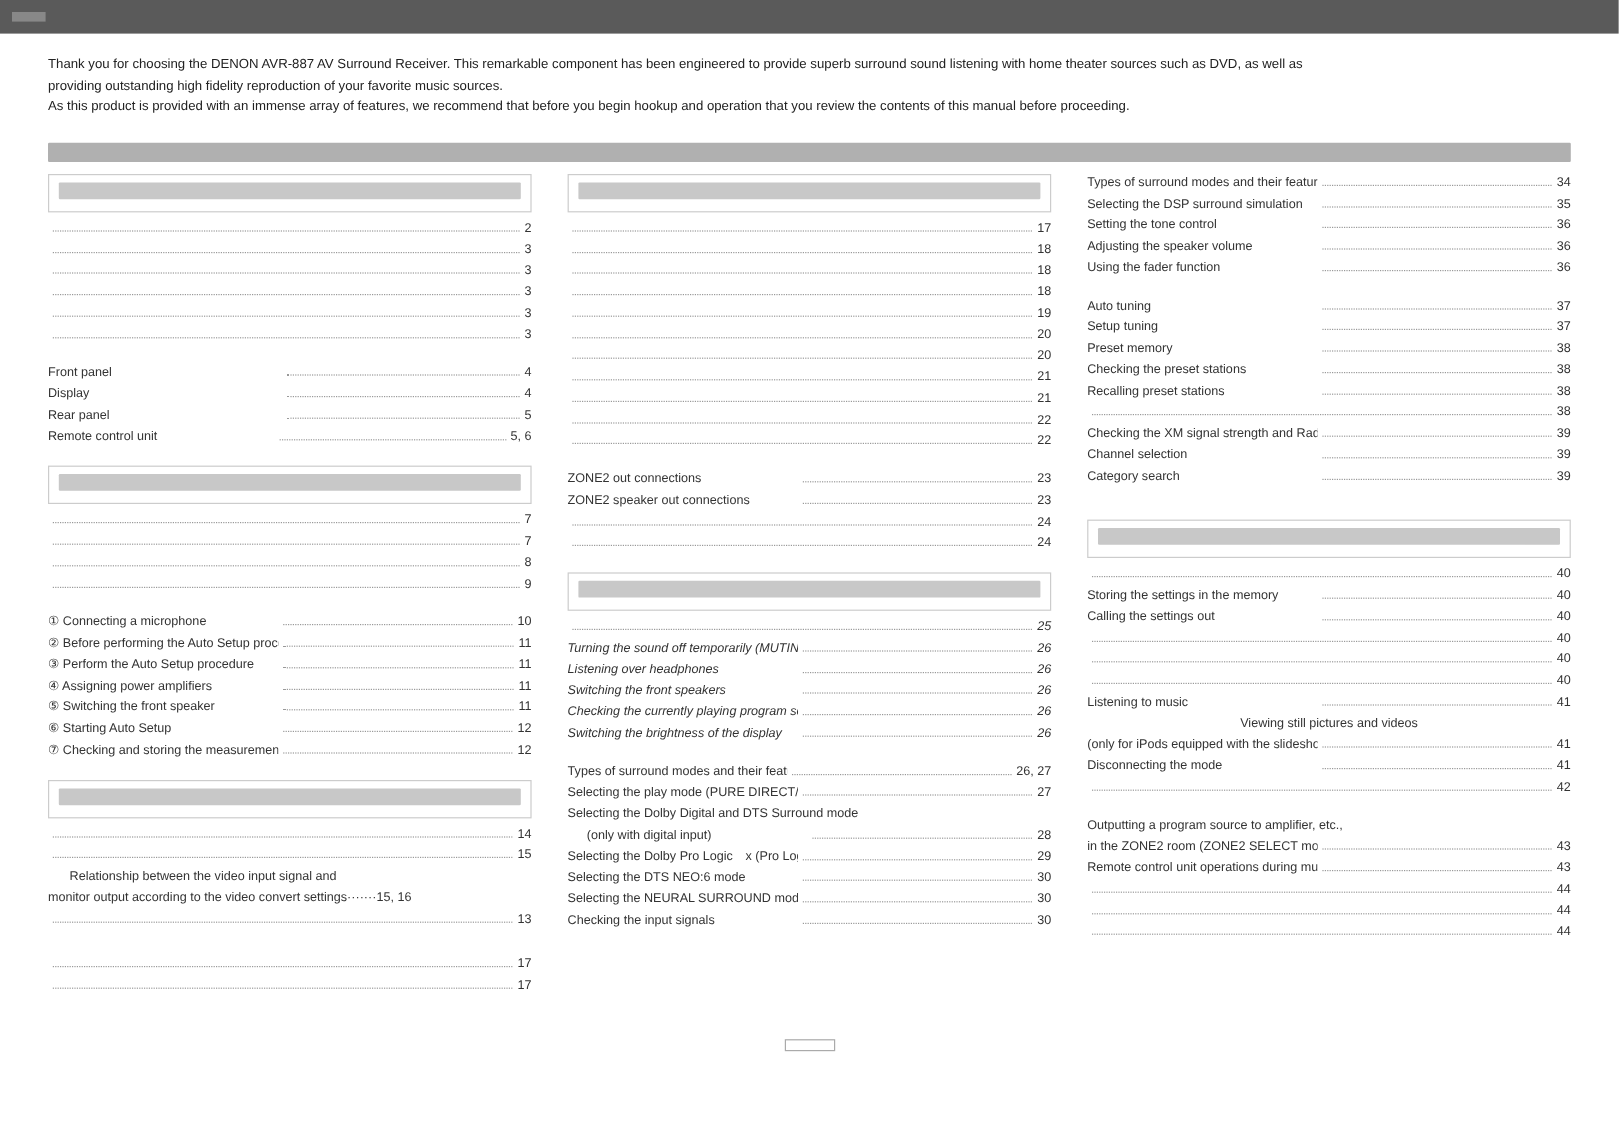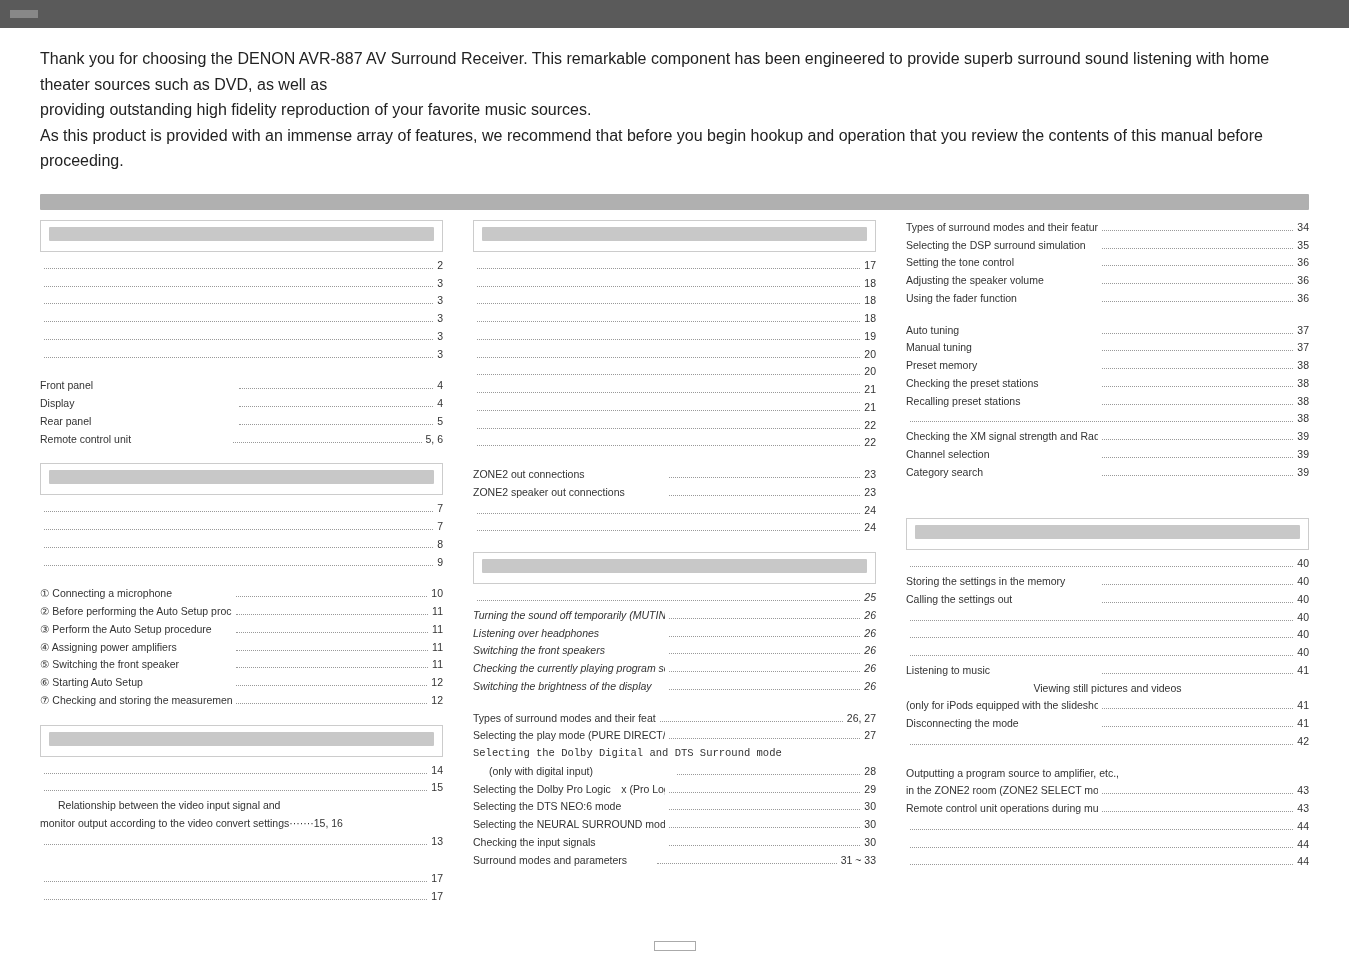--- a/index.html
+++ b/index.html
@@ -28,21 +28,21 @@
       padding: 4px 14px;
       font-size: 11px;
       margin-right: 4px;
     }
 
     .content-area {
       padding: 18px 40px 30px 40px;
     }
 
     .intro-text {
-      font-size: 16px;
+      font-size: 11px;
       line-height: 1.6;
       margin-bottom: 20px;
       color: #222;
     }
 
     .section-header {
       background: #b0b0b0;
       height: 16px;
       margin-bottom: 6px;
       border-radius: 1px;
@@ -405,21 +405,21 @@
         <div class="toc-entry">
           <span class="toc-label">Types of surround modes and their features</span>
           <span class="toc-dots"></span>
           <span class="toc-page">26, 27</span>
         </div>
         <div class="toc-entry">
           <span class="toc-label">Selecting the play mode (PURE DIRECT/DIRECT/STEREO)</span>
           <span class="toc-dots" style="min-width:2px"></span>
           <span class="toc-page">27</span>
         </div>
-        <div class="toc-entry" style="display:block;font-family:Liberation Mono, monospace;">
+        <div class="toc-entry" style="display:block;">
           <span class="toc-label">Selecting the Dolby Digital and DTS Surround mode</span>
         </div>
         <div class="toc-entry">
           <span class="toc-label toc-indent">(only with digital input)</span>
           <span class="toc-dots"></span>
           <span class="toc-page">28</span>
         </div>
         <div class="toc-entry">
           <span class="toc-label">Selecting the Dolby Pro Logic　x (Pro Logic　) mode</span>
           <span class="toc-dots" style="min-width:5px"></span>
@@ -433,25 +433,20 @@
         <div class="toc-entry">
           <span class="toc-label">Selecting the NEURAL SURROUND mode</span>
           <span class="toc-dots"></span>
           <span class="toc-page">30</span>
         </div>
         <div class="toc-entry">
           <span class="toc-label">Checking the input signals</span>
           <span class="toc-dots"></span>
           <span class="toc-page">30</span>
         </div>
-        <div class="toc-entry">
-          <span class="toc-label">Surround modes and parameters</span>
-          <span class="toc-dots"></span>
-          <span class="toc-page">31 ~ 33</span>
-        </div>
       </div>
 
     </div>
 
     <div class="toc-column">
 
       <div class="toc-section">
         <div class="toc-entry">
           <span class="toc-label">Types of surround modes and their features</span>
           <span class="toc-dots"></span>
@@ -479,21 +474,21 @@
         </div>
       </div>
 
       <div class="toc-section">
         <div class="toc-entry">
           <span class="toc-label">Auto tuning</span>
           <span class="toc-dots"></span>
           <span class="toc-page">37</span>
         </div>
         <div class="toc-entry">
-          <span class="toc-label">Manual tuning</span>
+          <span class="toc-label">Setup tuning</span>
           <span class="toc-dots"></span>
           <span class="toc-page">37</span>
         </div>
         <div class="toc-entry">
           <span class="toc-label">Preset memory</span>
           <span class="toc-dots"></span>
           <span class="toc-page">38</span>
         </div>
         <div class="toc-entry">
           <span class="toc-label">Checking the preset stations</span>
@@ -519,21 +514,21 @@
           <span class="toc-dots"></span>
           <span class="toc-page">39</span>
         </div>
         <div class="toc-entry">
           <span class="toc-label">Category search</span>
           <span class="toc-dots"></span>
           <span class="toc-page">39</span>
         </div>
       </div>
 
-      <div class="toc-section" style="margin-top:22px;">
+      <div class="toc-section" style="margin-top:12px;">
         <div class="toc-section-box">
           <div class="section-gray-bar"></div>
         </div>
         <div class="toc-entry">
           <span class="toc-dots"></span>
             <span class="toc-page">40</span>
         </div>
         <div class="toc-entry">
           <span class="toc-label">Storing the settings in the memory</span>
           <span class="toc-dots"></span>

